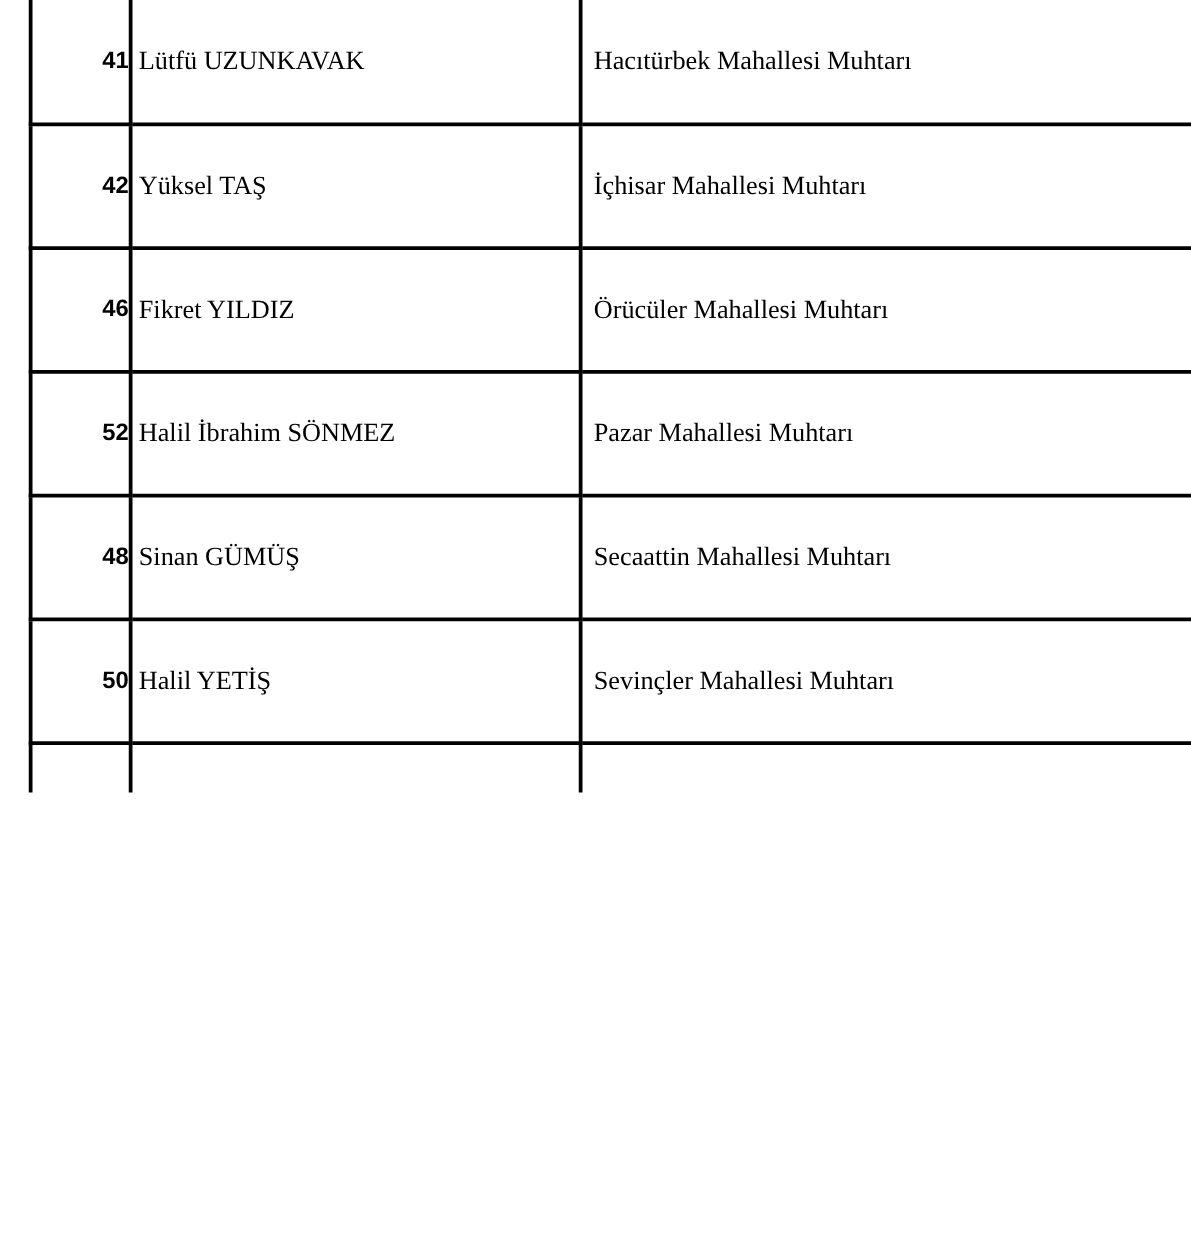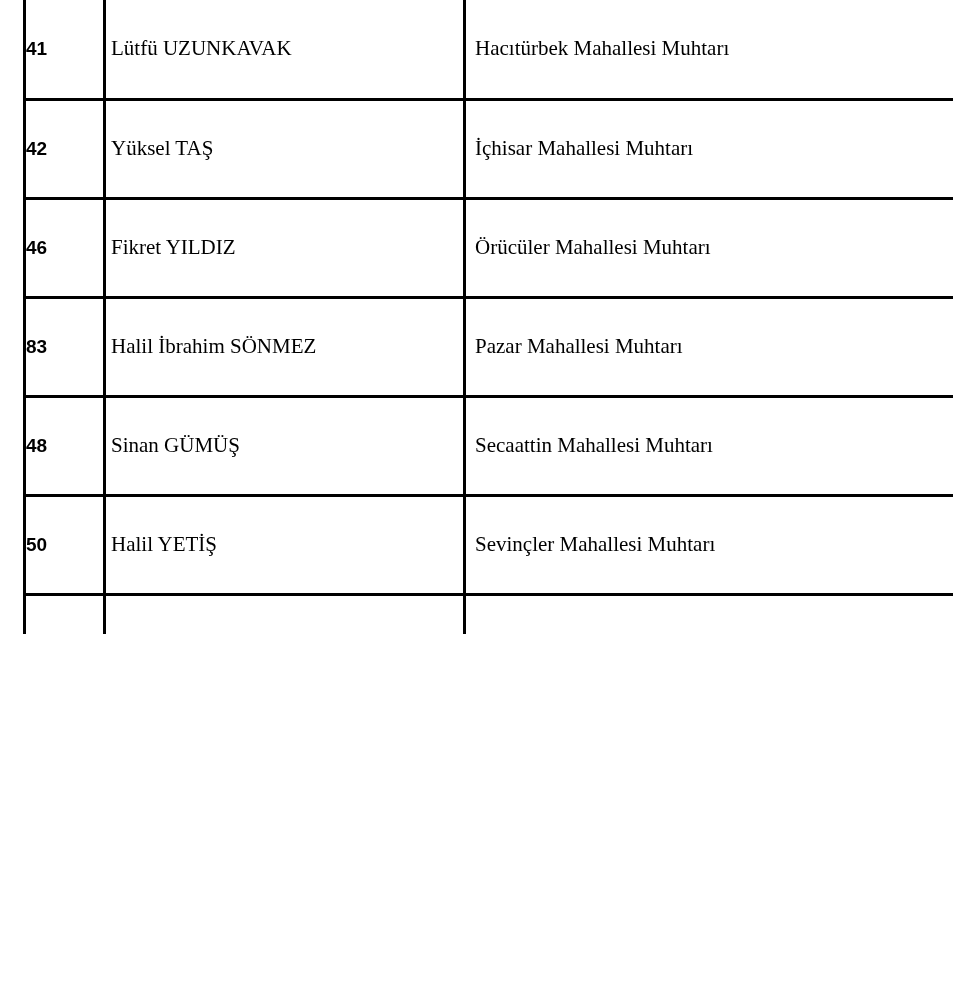--- a/index.html
+++ b/index.html
@@ -30,24 +30,25 @@
     white-space: nowrap;
   }
   tr.muhtar-row { height: 99px; }
   
   tr.muhtar-row:first-child td { border-top: none; }
   
   tr.stub-row { height: 40px; }
   tr.stub-row td { border-bottom: none; }
   .col-no {
     width: 80px;
-    text-align: left;
+    text-align: right;
     font-family: "Liberation Sans", sans-serif;
     font-weight: 700;
     font-size: 19px;
+    padding-left: 32px;
   }
   .col-name {
     width: 360px;
     padding-left: 5px;
     font-family: "Liberation Serif", serif;
     font-size: 21px;
     margin-left: 44px;
   }
   .col-title {
     width: 499px;
@@ -71,21 +72,21 @@
           <td class="col-no">42</td>
           <td class="col-name">Yüksel TAŞ</td>
           <td class="col-title">İçhisar Mahallesi Muhtarı</td>
         </tr>
         <tr class="muhtar-row">
           <td class="col-no">46</td>
           <td class="col-name">Fikret YILDIZ</td>
           <td class="col-title">Örücüler Mahallesi Muhtarı</td>
         </tr>
         <tr class="muhtar-row">
-          <td class="col-no">83</td>
+          <td class="col-no">52</td>
           <td class="col-name">Halil İbrahim SÖNMEZ</td>
           <td class="col-title">Pazar Mahallesi Muhtarı</td>
         </tr>
         <tr class="muhtar-row">
           <td class="col-no">48</td>
           <td class="col-name">Sinan GÜMÜŞ</td>
           <td class="col-title">Secaattin Mahallesi Muhtarı</td>
         </tr>
         <tr class="muhtar-row">
           <td class="col-no">50</td>

